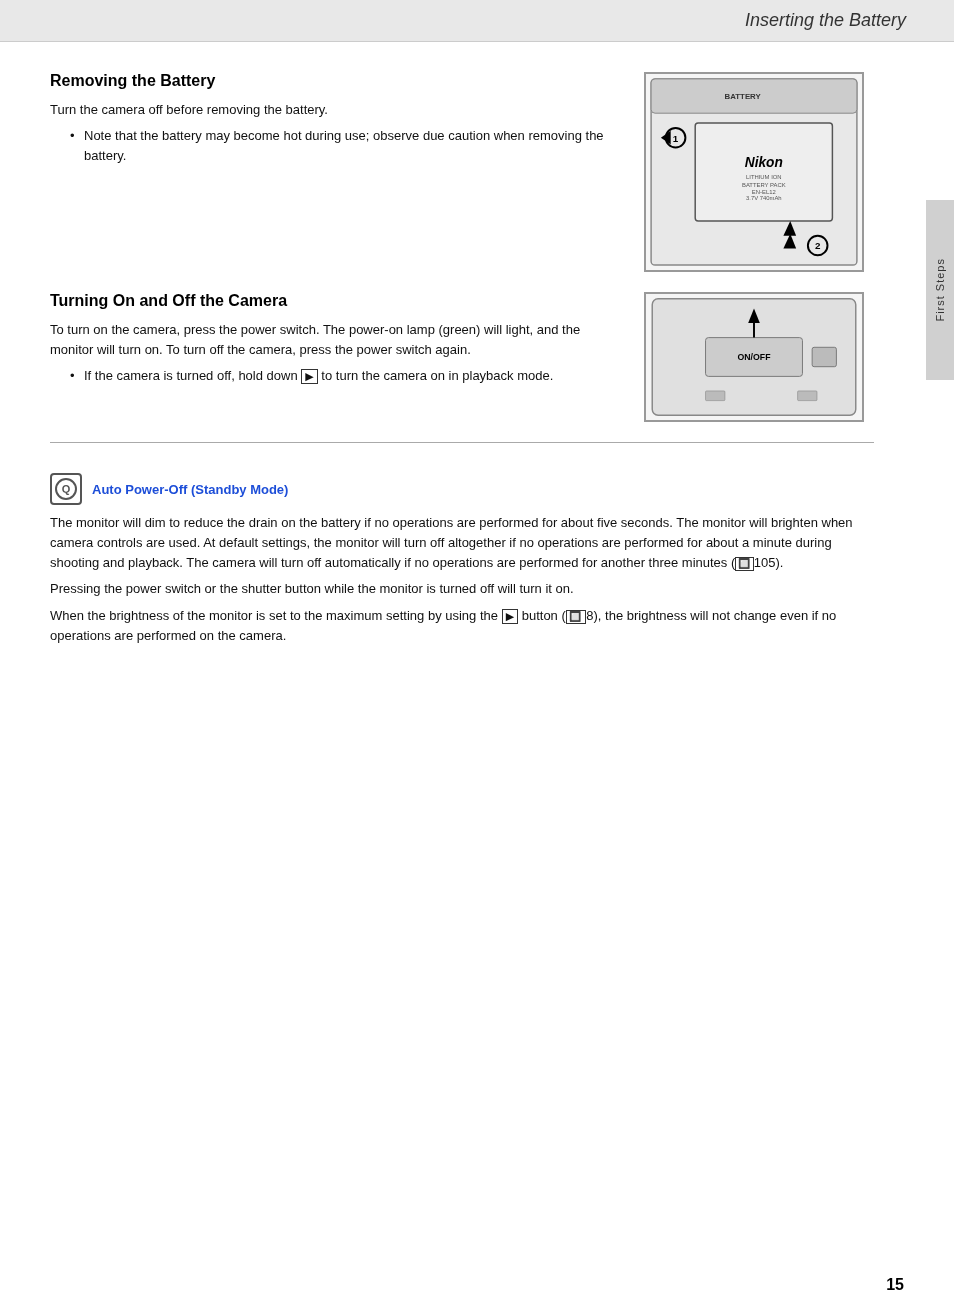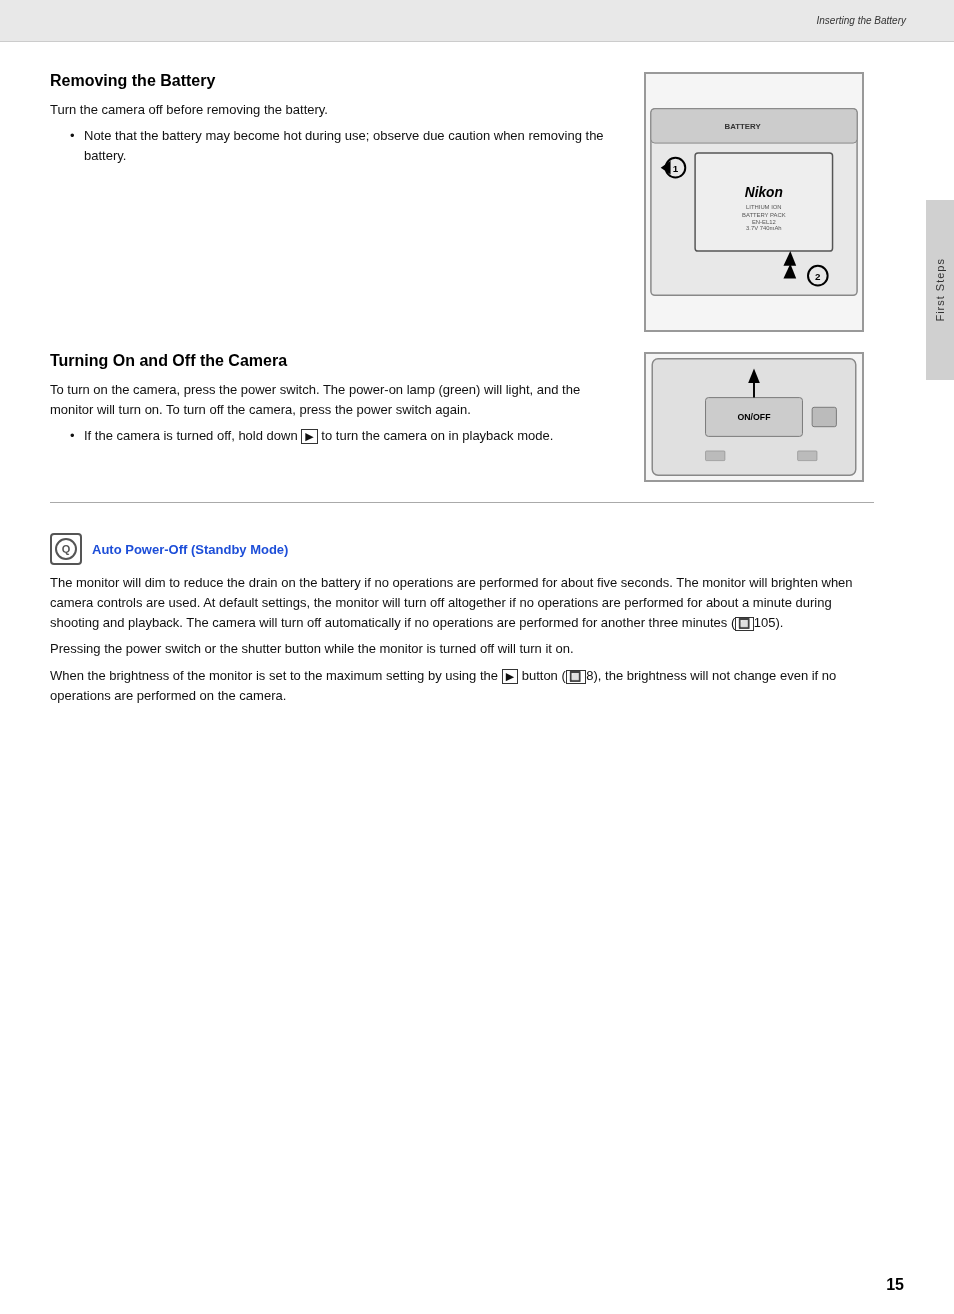--- a/index.html
+++ b/index.html
@@ -24,21 +24,21 @@
       width: 100%;
       background: #e8e8e8;
       height: 42px;
       display: flex;
       align-items: center;
       justify-content: flex-end;
       padding-right: 48px;
       border-bottom: 1px solid #ccc;
     }
     .header-title {
-      font-size: 10px;
+      font-size: 18px;
       color: #333;
       font-style: italic;
     }
     
     .side-tab {
       position: absolute;
       right: 0;
       top: 200px;
       width: 28px;
       height: 180px;
@@ -104,21 +104,21 @@
       flex: 1;
       min-width: 0;
     }
     .section-image-col {
       flex-shrink: 0;
       width: 230px;
     }
     
     .battery-image {
       width: 220px;
-      height: 260px;
+      height: 200px;
       border: 2px solid #999;
       background: #f5f5f5;
       position: relative;
       overflow: hidden;
       text-decoration: underline;
     }
     
     .camera-image {
       width: 220px;
       height: 130px;

